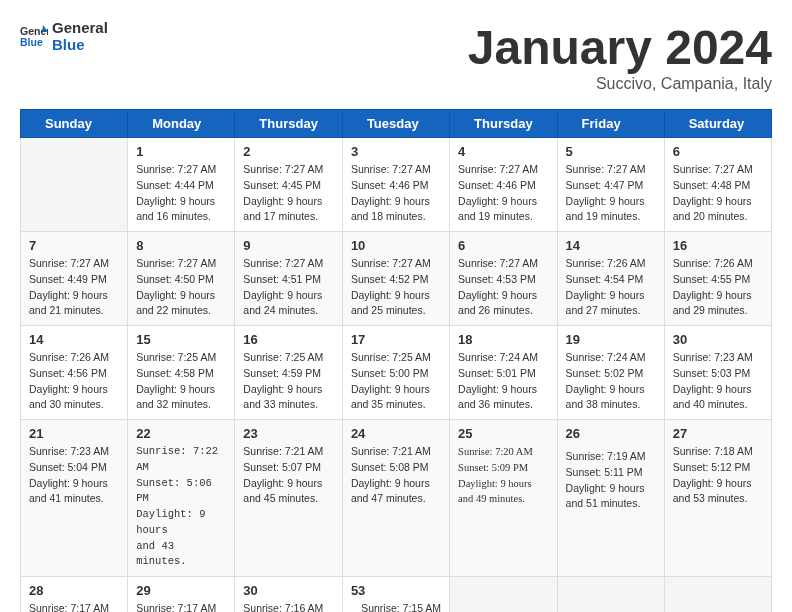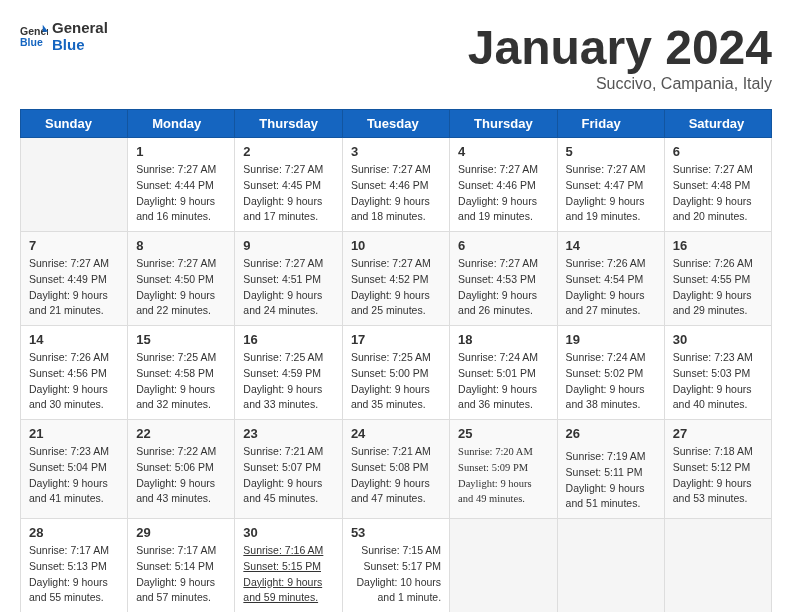--- a/index.html
+++ b/index.html
@@ -264,21 +264,21 @@
       <tr>
         <td>
           <span class="day-number">21</span>
           <div class="day-info" style="white-space: pre-line;">Sunrise: 7:23 AM
 Sunset: 5:04 PM
 Daylight: 9 hours
 and 41 minutes.</div>
         </td>
         <td>
           <span class="day-number">22</span>
-          <div class="day-info" style="white-space: pre-line;">Sunrise: 7:22 AM
+          <div class="day-info" style="white-space: pre-line; font-family: Liberation Mono, monospace;">Sunrise: 7:22 AM
 Sunset: 5:06 PM
 Daylight: 9 hours
 and 43 minutes.</div>
         </td>
         <td>
           <span class="day-number">23</span>
           <div class="day-info" style="white-space: pre-line;">Sunrise: 7:21 AM
 Sunset: 5:07 PM
 Daylight: 9 hours
 and 45 minutes.</div>

